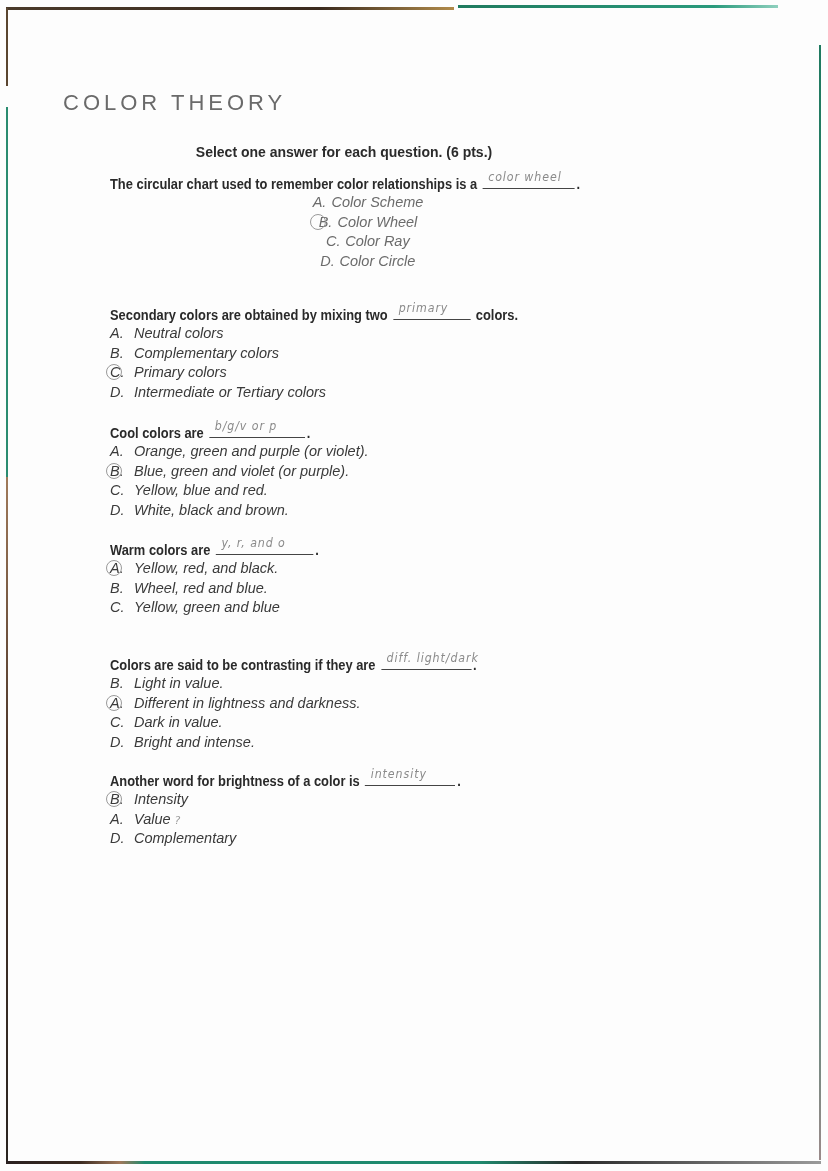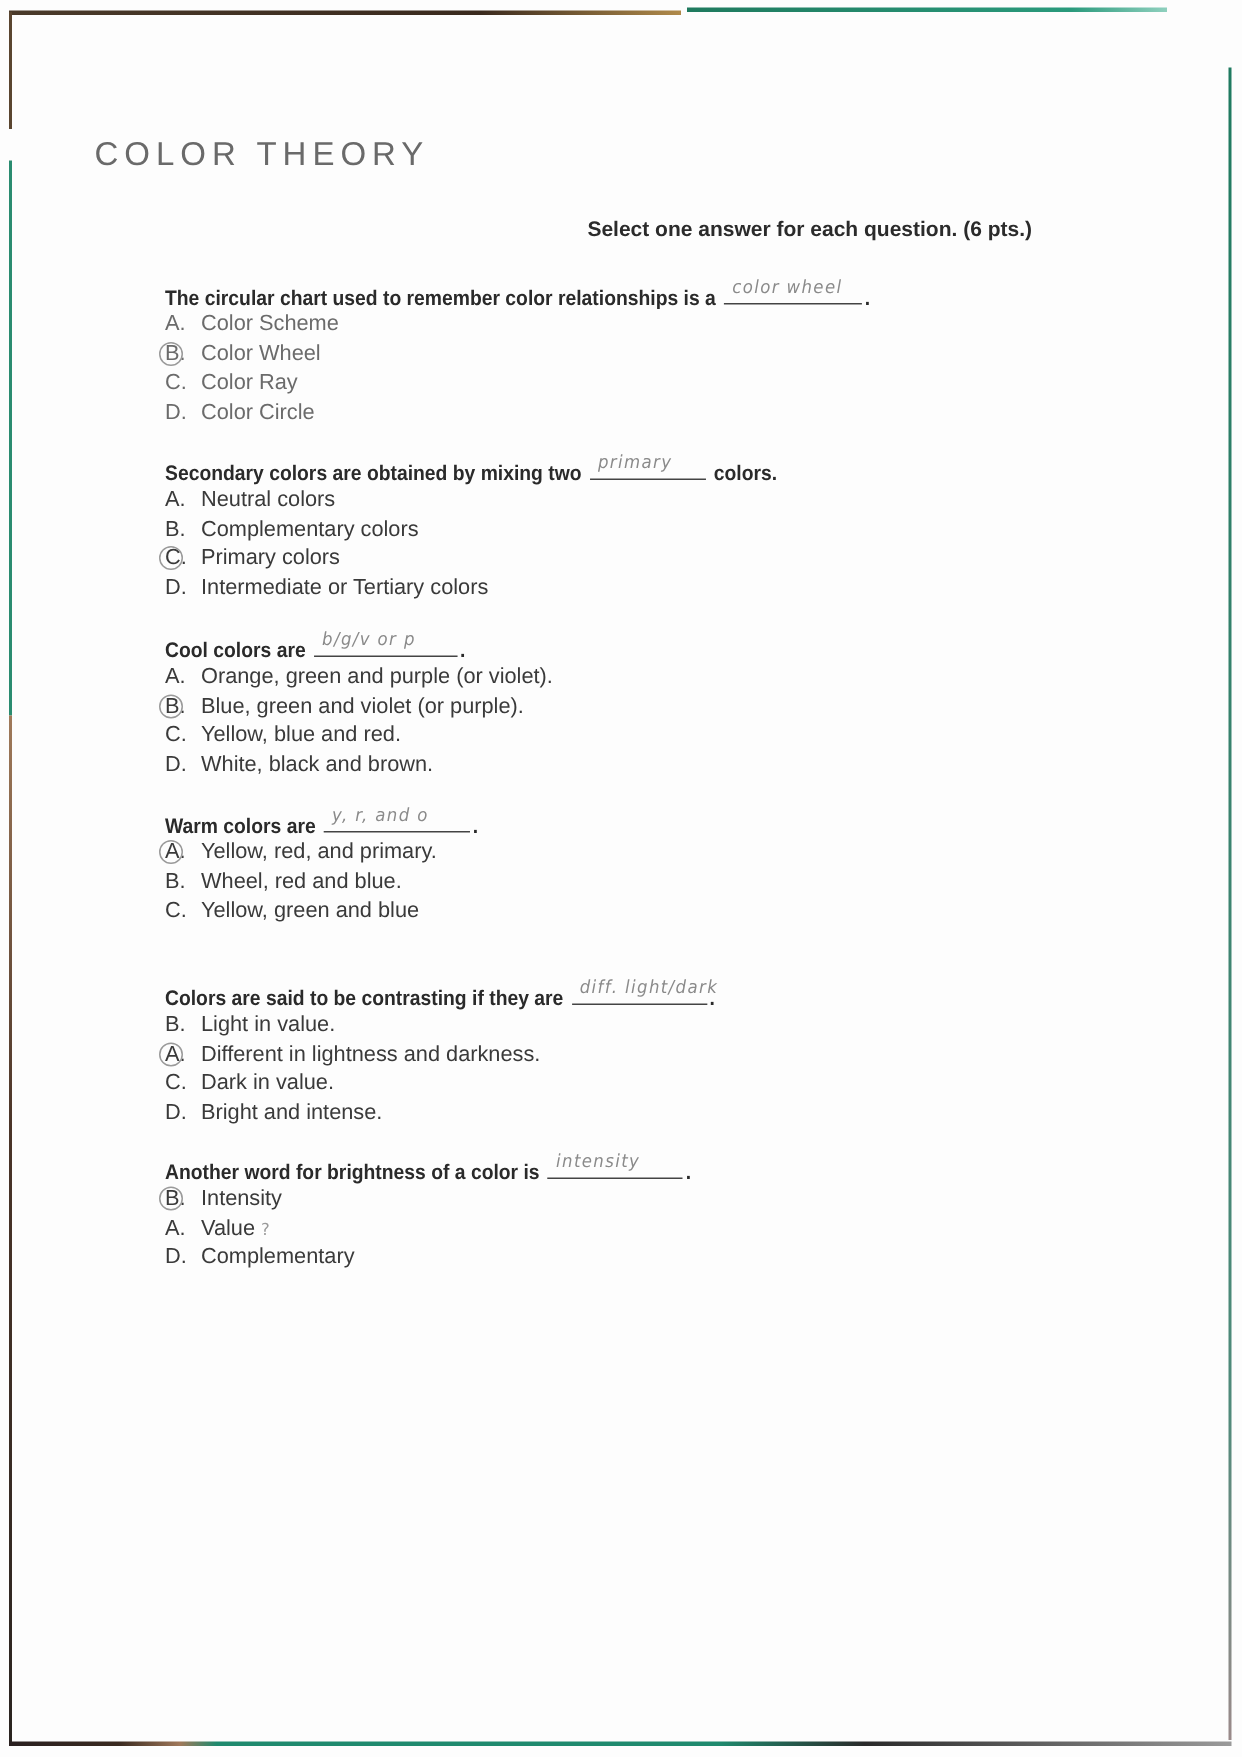--- a/index.html
+++ b/index.html
@@ -6,21 +6,21 @@
   body {
     width:828px; height:1171px; background:#fdfdfd; position:relative; overflow:hidden;
     font-family:"Liberation Sans", sans-serif;
   }
   .border-seg { position:absolute; }
   .page-title {
     position:absolute; left:63px; top:90px; font-size:22px; letter-spacing:4px;
     color:#6a6a6a; font-family:"Liberation Sans", sans-serif;
   }
   .instructions {
-    position:absolute; left:0; width:688px; top:144px; text-align:right;
+    position:absolute; left:0; width:688px; top:144px; text-align:center;
     font-size:14px; font-weight:bold; color:#2b2b2b;
     font-family:"Liberation Sans Narrow","Liberation Sans", sans-serif;
   }
   .question { position:absolute; left:110px; }
   .q-stem {
     font-size:14px; font-weight:bold; color:#2a2a2a; height:20px; line-height:20px;
     white-space:nowrap; transform:scaleX(0.92); transform-origin:left center;
   }
   .blank {
     display:inline-block; border-bottom:1px solid #444; position:relative;
@@ -28,20 +28,21 @@
   }
   .handwriting {
     position:absolute; left:6px; bottom:1px; font-family:"DejaVu Sans", sans-serif;
     font-weight:normal; font-size:12px; color:#8a8a8a; font-style:italic; letter-spacing:1px;
     white-space:nowrap;
   }
   .options { list-style:none; margin:0; padding:0; }
   .option {
     font-size:14.5px; color:#3a3a3a; height:19.6px; line-height:19.6px; position:relative;
     white-space:nowrap;
+    font-style:italic;
   }
   .option.light { color:#6b6b6b; }
   .opt-letter { display:inline-block; width:24px; position:relative; }
   .circle-mark {
     position:absolute; left:-4px; top:1px; width:16px; height:16px; border:1px solid #9a9a9a;
     border-radius:50%; box-sizing:border-box;
   }
   .pencil-note {
     font-family:"DejaVu Sans", sans-serif; font-size:11px; color:#9a9a9a; margin-left:4px;
   }
@@ -53,21 +54,21 @@
 <div class="border-seg" style="left:458px;top:5px;width:320px;height:3px;background:linear-gradient(90deg,#1f7a5e,#2a9a7c 80%,#8fd0be);"></div>
 <div class="border-seg" style="left:6px;top:8px;width:2px;height:78px;background:#5a4530;"></div>
 <div class="border-seg" style="left:6px;top:107px;width:2px;height:370px;background:#2a8c70;"></div>
 <div class="border-seg" style="left:6px;top:477px;width:2px;height:686px;background:linear-gradient(180deg,#a07a5a,#4a3428 40%,#2a2420);"></div>
 <div class="border-seg" style="left:819px;top:45px;width:2px;height:1115px;background:linear-gradient(180deg,#1f7a60,#4f8a7a 80%,#9a8a8a);"></div>
 <div class="border-seg" style="left:6px;top:1161px;width:815px;height:3px;background:linear-gradient(90deg,#2a2020,#3a2a20 9%,#a0785a 14%,#1f8a6e 17%,#1f8a6e 58%,#2a2a2a 70%,#9a9a9a);"></div>
 
 <div class="page-title">COLOR THEORY</div>
 <div class="instructions">Select one answer for each question. (6 pts.)</div>
 
-<div class="question" style="top:187px;">
+<div class="question" style="top:173px;text-align:center;">
   <div class="q-stem">
     <span>The circular chart used to remember color relationships is a</span>
     <span class="blank" style="width:100px;">
       <span class="handwriting">color wheel</span>
     </span><span>.</span>
   </div>
   <ul class="options">
     <li class="option light"><span class="opt-letter">A.</span><span>Color Scheme</span></li>
     <li class="option light"><span class="opt-letter"><span class="circle-mark"></span><span>B.</span></span><span>Color Wheel</span></li>
     <li class="option light"><span class="opt-letter">C.</span><span>Color Ray</span></li>
@@ -107,21 +108,21 @@
 </div>
 
 <div class="question" style="top:539px;">
   <div class="q-stem">
     <span>Warm colors are</span>
     <span class="blank" style="width:106px;">
       <span class="handwriting">y, r, and o</span>
     </span><span>.</span>
   </div>
   <ul class="options">
-    <li class="option"><span class="opt-letter"><span class="circle-mark"></span><span>A.</span></span><span>Yellow, red, and primary.</span></li>
+    <li class="option"><span class="opt-letter"><span class="circle-mark"></span><span>A.</span></span><span>Yellow, red, and black.</span></li>
     <li class="option"><span class="opt-letter">B.</span><span>Wheel, red and blue.</span></li>
     <li class="option"><span class="opt-letter">C.</span><span>Yellow, green and blue</span></li>
   </ul>
 </div>
 
 <div class="question" style="top:654px;">
   <div class="q-stem">
     <span>Colors are said to be contrasting if they are</span>
     <span class="blank" style="width:98px;">
       <span class="handwriting">diff. light/dark</span>

